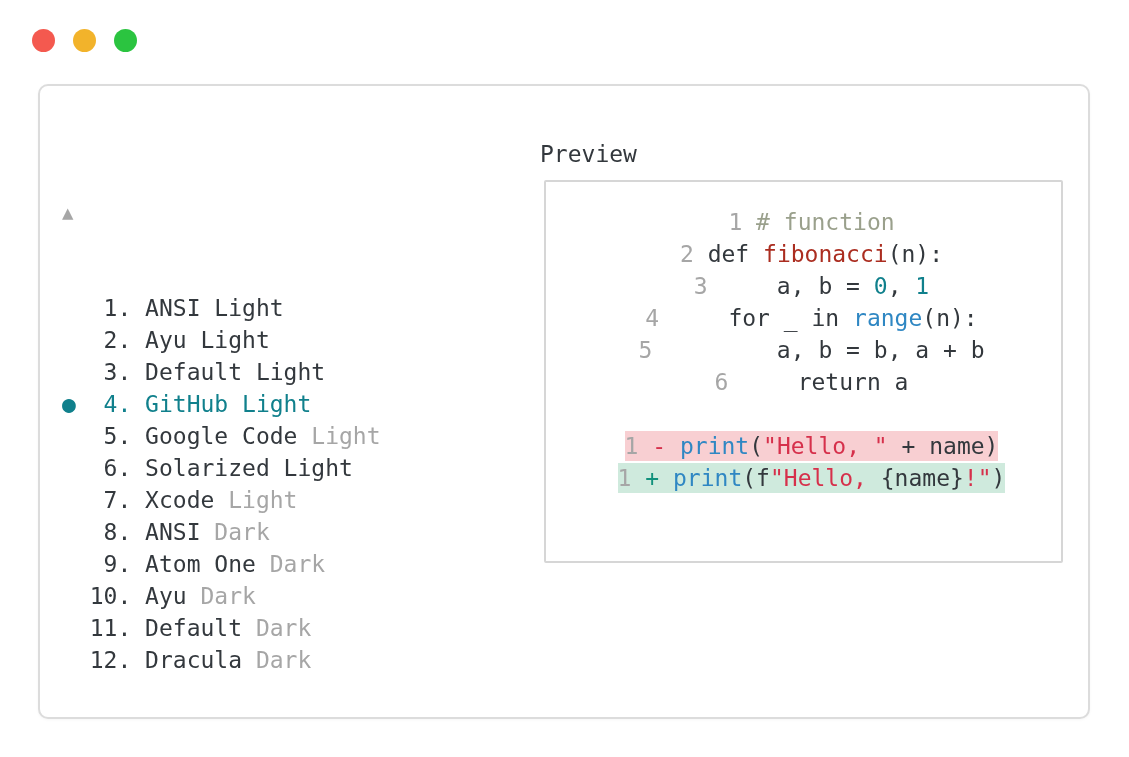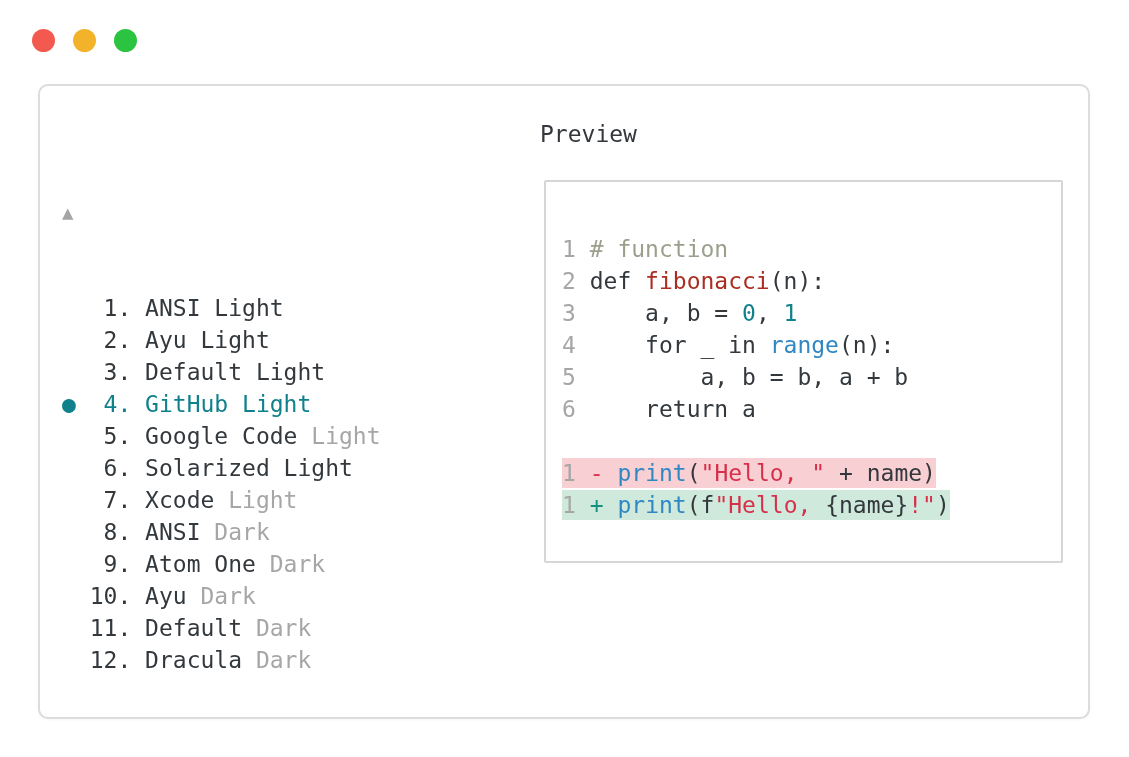--- a/index.html
+++ b/index.html
@@ -17,27 +17,27 @@
 
   .left-pane {
     position: absolute; left: 22px; top: 46px;
     font-size: 23px; line-height: 32px; white-space: pre; color: #33383d;
   }
   .row { height: 32px; }
   .arrow-row { font-size: 19px; }
   .arrow-up { color: #a6a6a6; }
 
   .preview-label {
-    position: absolute; left: 500px; top: 32px; height: 32px;
+    position: absolute; left: 500px; top: 52px; height: 32px;
     font-size: 23px; line-height: 32px; color: #33383d;
   }
   .preview-box {
     position: absolute; left: 504px; top: 94px; width: 519px; height: 383px;
     border: 2px solid #d6d6d6; border-radius: 2px; background: #ffffff;
-    padding: 51px 0 0 16px; overflow: hidden;
+    padding: 24px 0 0 16px; overflow: hidden; text-align: center;
   }
   .code { font-size: 23px; line-height: 32px; white-space: pre; }
   .code .row { height: 32px; }
   .diff-span { display: inline-block; height: 30px; line-height: 30px; }
 </style>
 </head>
 <body>
 
 <div class="traffic-lights" id="traffic-lights">
     <div class="traffic-dot" style="background: rgb(244, 89, 79);"></div>

